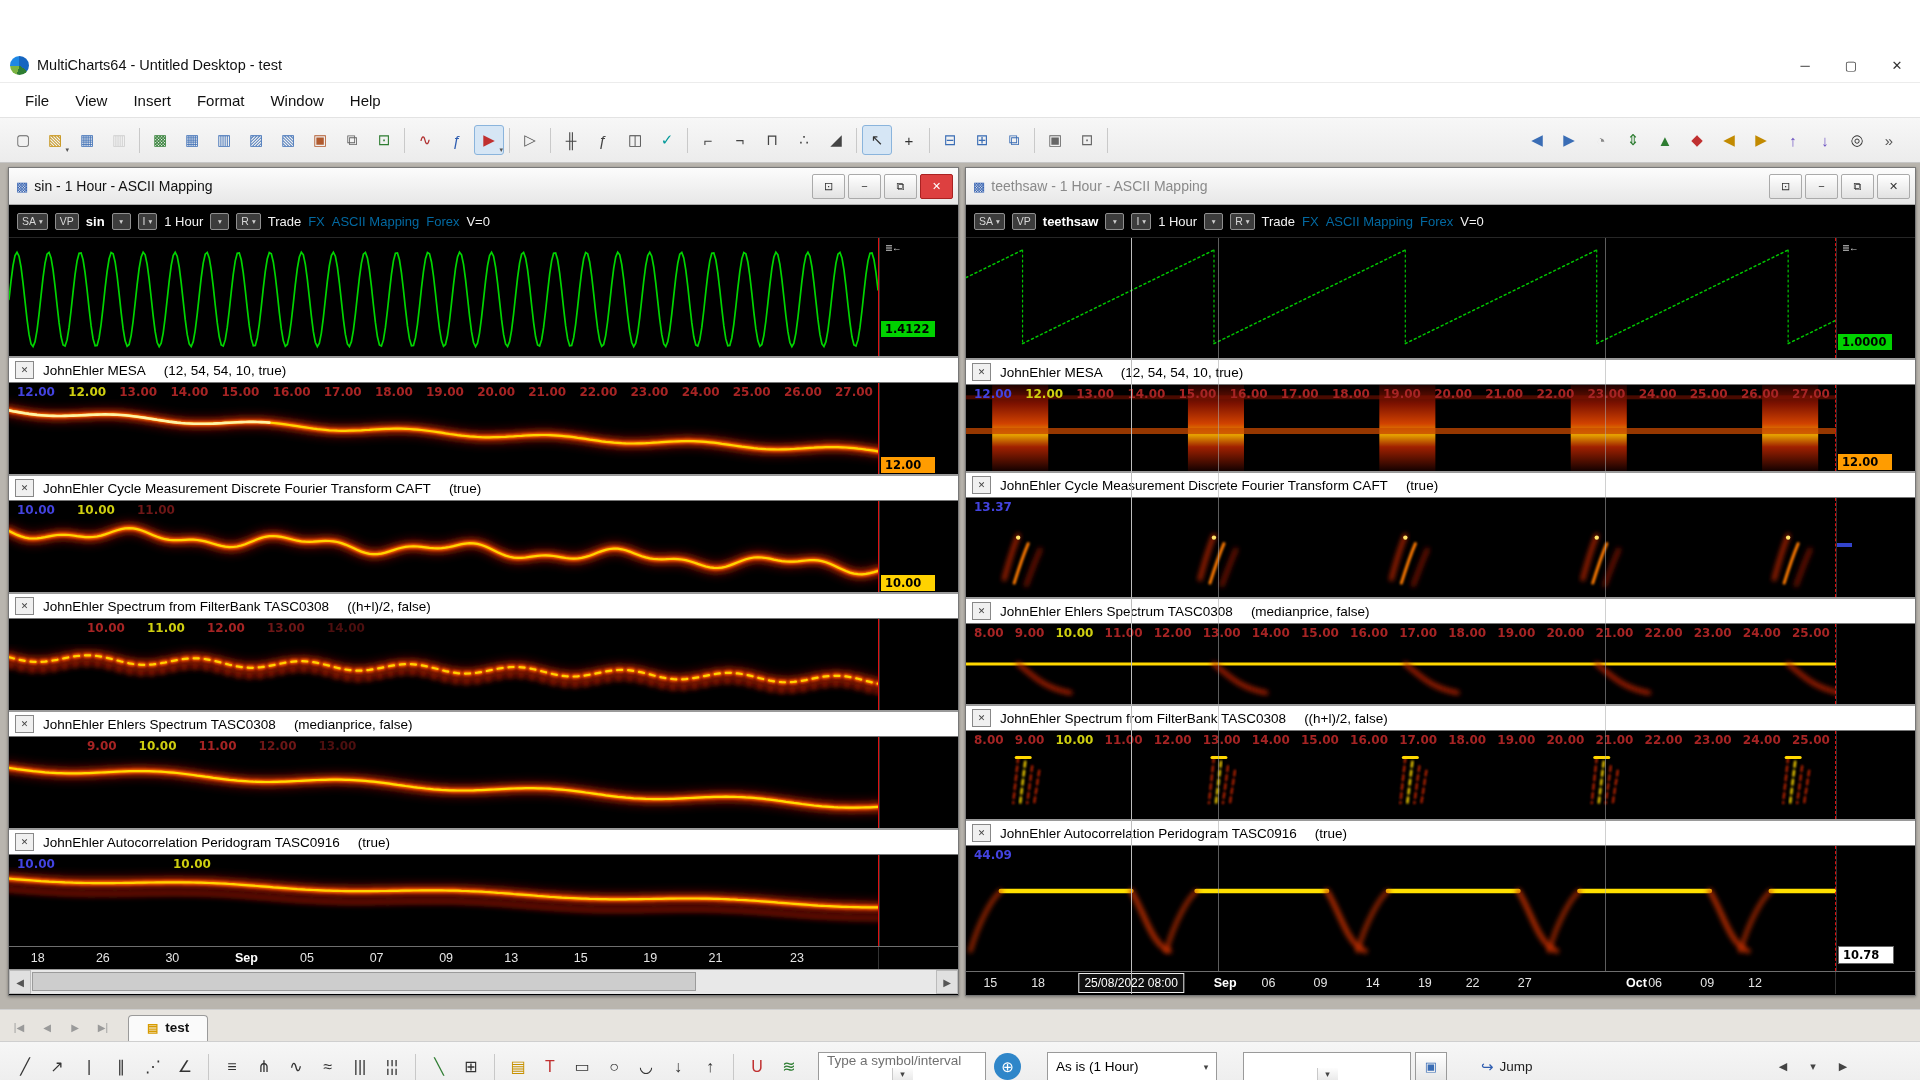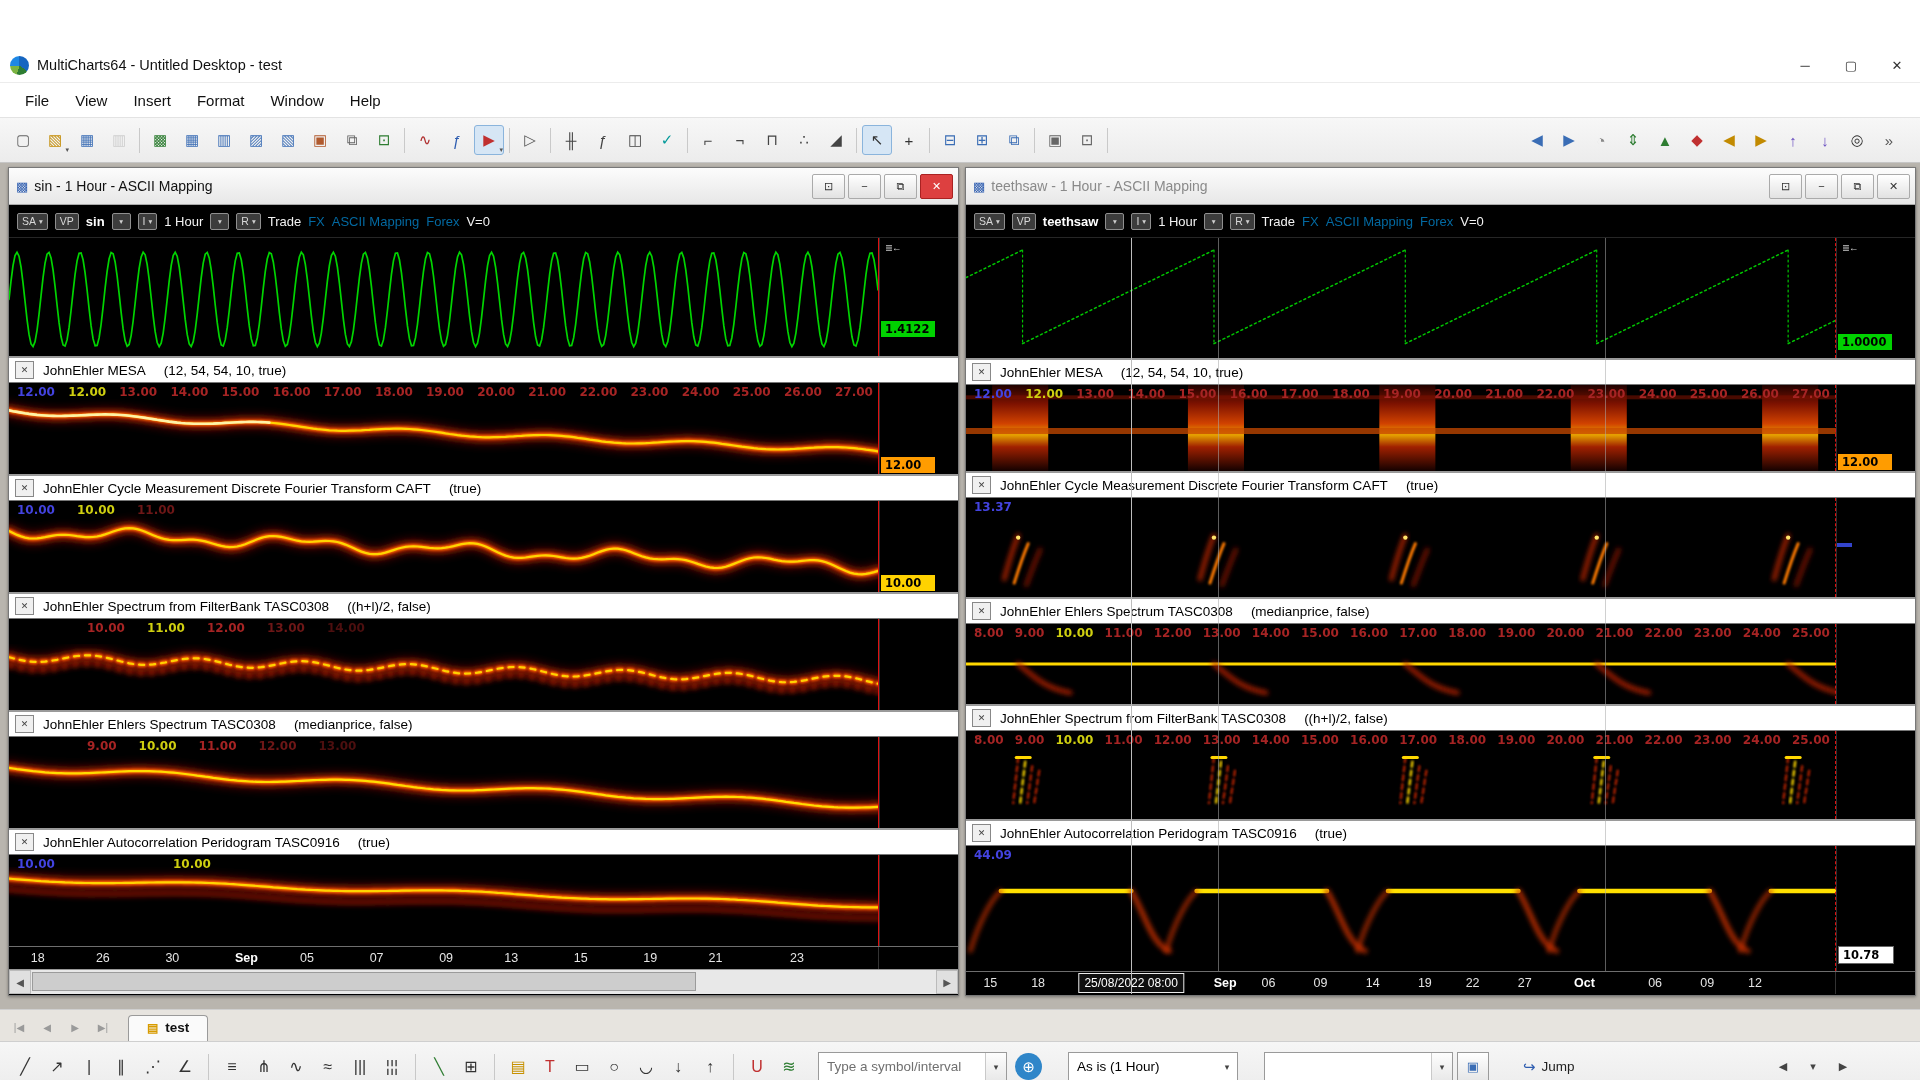--- a/index.html
+++ b/index.html
@@ -84,21 +84,21 @@
   #tabbar{height:32px;background:#e7e4df;display:flex;align-items:flex-end;padding:0 6px;gap:2px;border-top:1px solid #cfcfcf;box-sizing:border-box;}
   .navbtn{width:26px;height:24px;display:flex;align-items:center;justify-content:center;color:#9a9a9a;font-size:10px;margin-bottom:2px;}
   .tab{display:flex;align-items:center;gap:7px;background:#fafafa;border:1px solid #9a9a9a;border-bottom:none;
     border-radius:4px 4px 0 0;padding:4px 18px 6px;font-size:13.5px;font-weight:bold;color:#111;margin-left:10px;}
   .tabicon{color:#d79b00;font-size:12px;}
   #drawbar{height:50px;background:linear-gradient(#f6f6f6,#ececec);border-top:1px solid #cfcfcf;
     display:flex;align-items:center;padding:0 10px;box-sizing:border-box;}
   #draw-icons{display:flex;align-items:center;gap:3px;}
   .dicon{width:30px;height:30px;display:flex;align-items:center;justify-content:center;font-size:16px;color:#333;border-radius:3px;}
   .dsep{width:1px;height:26px;background:#c8c8c8;margin:0 5px;}
-  .combo{display:flex;align-items:center;border:1px solid #9a9a9a;background:#fff;height:28px;margin-left:14px;}
+  .combo{display:flex;align-items:center;border:1px solid #9a9a9a;background:#fff;height:28px;margin-left:14px;flex-direction:column;}
   .cinput{border:none;outline:none;height:100%;padding:0 8px;font-size:13.5px;width:150px;
     font-family:"Liberation Sans",sans-serif;color:#222;background:transparent;}
   .cinput::placeholder{color:#707070;}
   .cdd{width:20px;height:100%;display:flex;align-items:center;justify-content:center;font-size:9px;color:#444;
     border-left:1px solid #c9c9c9;background:linear-gradient(#fdfdfd,#e8e8e8);}
   .globe{width:27px;height:27px;border-radius:50%;background:#2f86c9;color:#fff;display:flex;align-items:center;
     justify-content:center;font-size:15px;margin-left:8px;}
   .select{display:flex;align-items:center;height:28px;border:1px solid #9a9a9a;background:#fff;padding-left:8px;
     font-size:13.5px;margin-left:26px;width:160px;justify-content:space-between;}
   .cdd2{width:20px;text-align:center;font-size:9px;color:#444;}
@@ -834,21 +834,21 @@
           <div class="taxis">
             <span class="lbl" style="left: 17.38px;">15</span>
             <span class="lbl" style="left: 65.175px;">18</span>
             <span class="lbl bold" style="left: 247.665px;">Sep</span>
             <span class="lbl" style="left: 295.46px;">06</span>
             <span class="lbl" style="left: 347.6px;">09</span>
             <span class="lbl" style="left: 399.74px;">14</span>
             <span class="lbl" style="left: 451.88px;">19</span>
             <span class="lbl" style="left: 499.675px;">22</span>
             <span class="lbl" style="left: 551.815px;">27</span>
-            <span class="lbl bold" style="left: 608px;">Oct</span>
+            <span class="lbl bold" style="left: 660px;">Oct</span>
             <span class="lbl" style="left: 682.165px;">06</span>
             <span class="lbl" style="left: 734.305px;">09</span>
             <span class="lbl" style="left: 782.1px;">12</span>
             <div class="datebox" style="left: 165.11px;">25/08/2022 08:00</div>
           </div>
           <div class="gutspace"></div>
         </div>
         <div class="grid" style="left: 252.01px; top: 33px; height: 733px;"></div>
         <div class="grid" style="left: 638.715px; top: 33px; height: 733px;"></div>
         <div class="cross" style="left: 165.11px; top: 33px; height: 756px;"></div>

